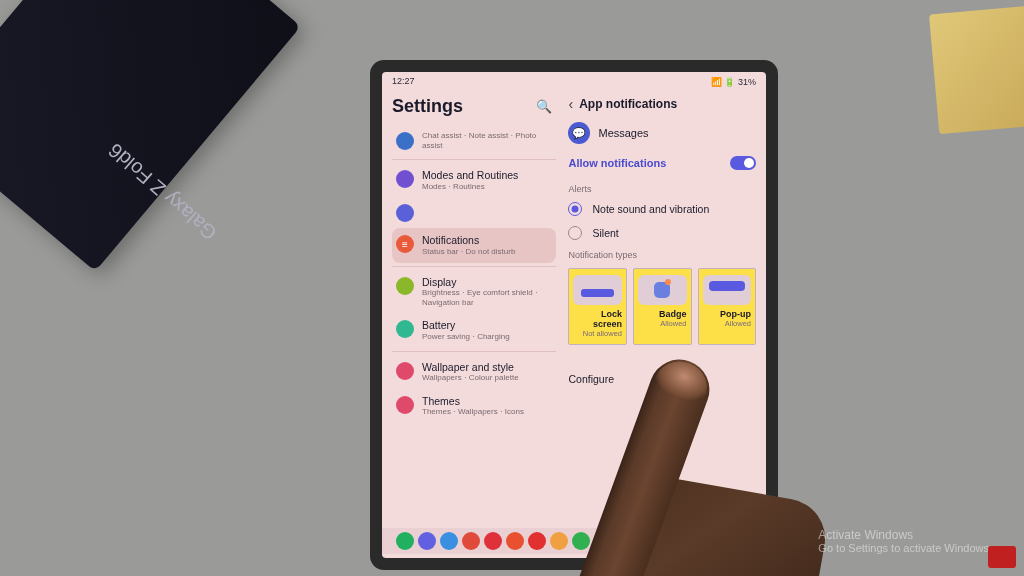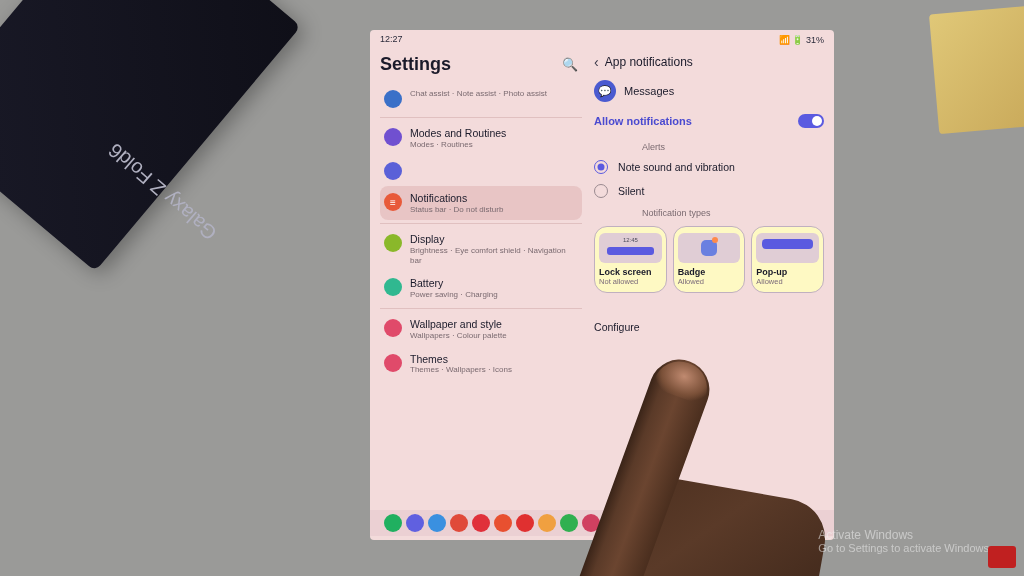--- a/index.html
+++ b/index.html
@@ -42,25 +42,26 @@
   height: 120px;
   background: linear-gradient(135deg, #e0c878 0%, #c9a95a 100%);
   transform: rotate(-5deg);
   border-radius: 4px;
 }
 
 
 .device {
   position: absolute;
   left: 370px;
-  top: 30px;
-  width: 464px;
+  top: 60px;
+  width: 408px;
   height: 510px;
   background: #2a2a2a;
   border-radius: 14px;
+  padding: 12px;
 }
 .screen {
   width: 100%;
   height: 100%;
   background: #f3dbdb;
   border-radius: 4px;
   position: relative;
   overflow: hidden;
   display: flex;
   flex-direction: column;
@@ -132,21 +133,21 @@
 .divider { height: 1px; background: #e0c0c0; margin: 3px 0; }
 
 
 .right-header {
   display: flex;
   align-items: center;
   gap: 6px;
   margin-bottom: 10px;
 }
 .back-icon { font-size: 14px; color: #3a3a4a; }
-.right-title { font-size: 12px; font-weight: 400; color: #1a1a2a; }
+.right-title { font-size: 12px; font-weight: 700; color: #1a1a2a; }
 
 
 .app-row {
   display: flex;
   align-items: center;
   gap: 8px;
   margin-bottom: 12px;
 }
 .app-icon {
   width: 22px;
@@ -181,21 +182,21 @@
   position: absolute;
   width: 10px;
   height: 10px;
   background: #fff;
   border-radius: 50%;
   top: 2px;
   right: 2px;
 }
 
 
-.section-label { font-size: 9px; color: #7a6a70; margin-bottom: 8px; margin-left: 48px; }
+.section-label { font-size: 9px; color: #7a6a70; margin-bottom: 8px; }
 
 
 .radio-row {
   display: flex;
   align-items: center;
   gap: 10px;
   margin-bottom: 10px;
 }
 .radio {
   width: 14px;
@@ -215,24 +216,24 @@
   top: 50%; left: 50%;
   transform: translate(-50%, -50%);
 }
 .radio-label { font-size: 10.5px; color: #1a1a2a; }
 
 
 .card-row { display: flex; gap: 6px; margin-bottom: 10px; }
 .card {
   flex: 1;
   border: 1.5px solid #c0b0c0;
-  border-radius: 13px;
+  border-radius: 2px;
   padding: 6px 4px;
-  text-align: left;
-  background: #fef9c3;
+  text-align: right;
+  background: #fde047;
 }
 .card-preview {
   height: 30px;
   border-radius: 6px;
   margin-bottom: 4px;
   position: relative;
   background: #e0cdd5;
 }
 .card-preview.lock::before {
   content: '12:45';

